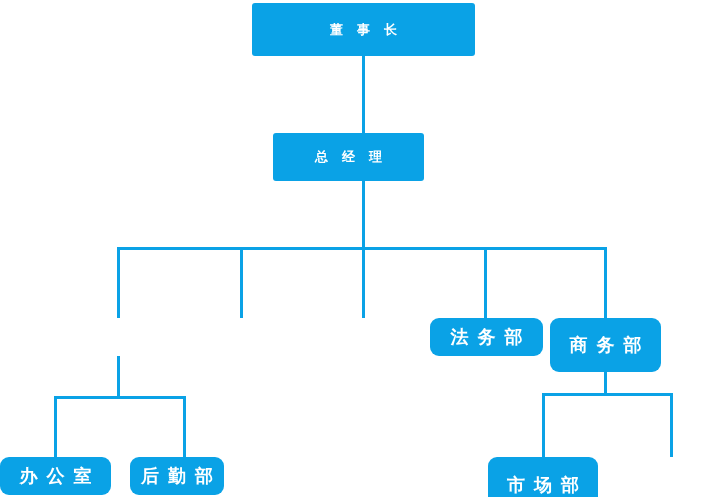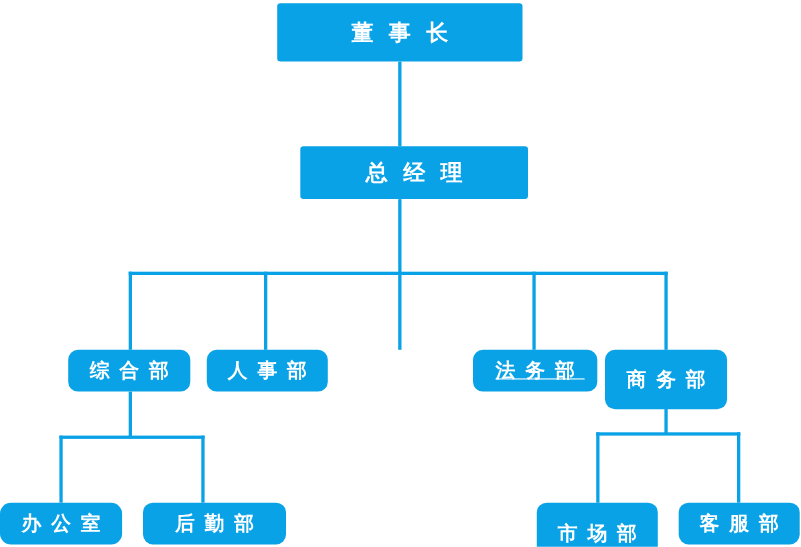--- a/index.html
+++ b/index.html
@@ -17,66 +17,57 @@
   .node {
     position: absolute;
     background: #0AA2E6;
     color: #ffffff;
     display: flex;
     align-items: center;
     justify-content: center;
     font-weight: bold;
     box-sizing: border-box;
   }
-  .node.lg { font-size: 20px; border-radius: 3px; }
+  .node.lg { font-size: 13px; border-radius: 3px; }
   .node.sm { font-size: 18px; border-radius: 9px; }
   .node.lg .lbl { letter-spacing: 14px; padding-left: 14px; white-space: nowrap; }
   .node.sm .lbl { letter-spacing: 9px;  padding-left: 9px;  white-space: nowrap; }
   .line {
     position: absolute;
     background: #0AA2E6;
   }
 </style>
 </head>
 <body>
 
 <div id="canvas">
 
   <div class="node lg" style="left:252px; top:3px; width:223px; height:53px;">
     <span class="lbl">董事长</span>
   </div>
 
-  <div class="node lg" style="left:273px; top:133px; width:207px; height:48px;">
+  <div class="node lg" style="left:273px; top:133px; width:151px; height:48px;">
     <span class="lbl">总经理</span>
   </div>
 
-  <div class="node sm" style="left:62px; top:318px; width:111px; height:38px;">
-    <span class="lbl">综合部</span>
-  </div>
-  <div class="node sm" style="left:188px; top:318px; width:110px; height:38px;">
-    <span class="lbl">人事部</span>
-  </div>
-  <div class="node sm" style="left:430px; top:318px; width:113px; height:38px;text-decoration:underline;">
+  <div class="node sm" style="left:430px; top:318px; width:113px; height:38px;">
     <span class="lbl">法务部</span>
   </div>
   <div class="node sm" style="left:550px; top:318px; width:111px; height:54px;">
     <span class="lbl">商务部</span>
   </div>
 
-  <div class="node sm" style="left:0px; top:457px; width:111px; height:38px;border-radius:10px;">
+  <div class="node sm" style="left:0px; top:457px; width:111px; height:38px;">
     <span class="lbl">办公室</span>
   </div>
-  <div class="node sm" style="left:130px; top:457px; width:130px; height:38px;font-family:Liberation Mono, monospace;">
+  <div class="node sm" style="left:130px; top:457px; width:94px; height:38px;font-family:Liberation Mono, monospace;">
     <span class="lbl">后勤部</span>
   </div>
   <div class="node sm" style="left:488px; top:457px; width:110px; height:56px;">
     <span class="lbl">市场部</span>
-  </div>
-  <div class="node sm" style="left:617px; top:457px; width:110px; height:38px;">
-    <span class="lbl">客服部</span>
   </div>
 
   <div class="line" style="left:362px; top:56px;  width:3px;   height:77px;"></div>
 
   <div class="line" style="left:362px; top:181px; width:3px;   height:137px;"></div>
 
   <div class="line" style="left:117px; top:247px; width:490px; height:3px;"></div>
 
   <div class="line" style="left:117px; top:247px; width:3px;   height:71px;"></div>
   <div class="line" style="left:240px; top:247px; width:3px;   height:71px;"></div>

